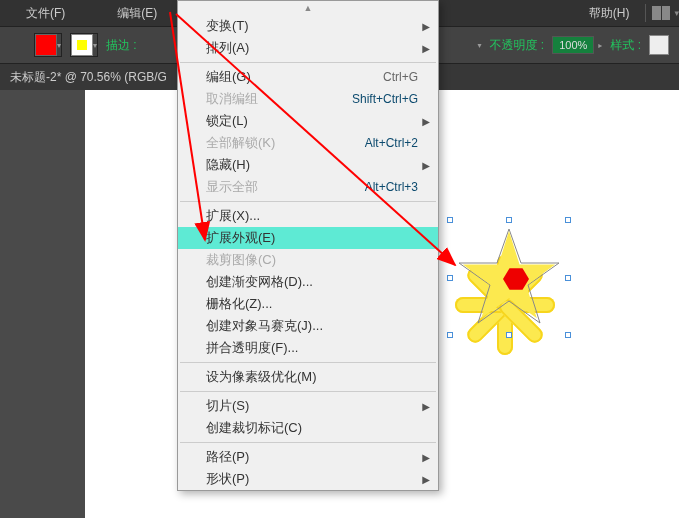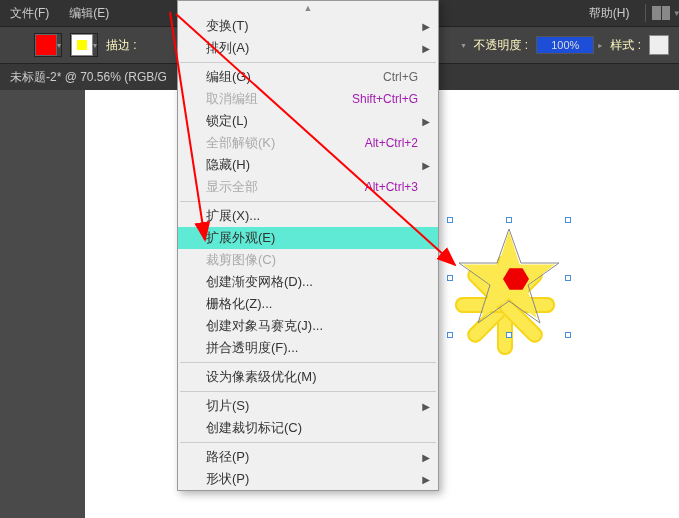--- a/index.html
+++ b/index.html
@@ -1,52 +1,52 @@
 <!DOCTYPE html>
 <html><head>
 <meta charset="utf-8">
 <style>
   * { margin: 0; padding: 0; box-sizing: border-box; font-family: "Microsoft YaHei", sans-serif; }
   body { width: 679px; height: 518px; background: #323232; overflow: hidden; position: relative; }
   
   .menubar { display: flex; align-items: center; height: 26px; background: #323232; color: #ccc; font-size: 12px; }
-  .menubar .menu-item { padding: 5px 10px; cursor: pointer; }
+  .menubar .menu-item { padding: 5px 26px; cursor: pointer; }
   .menubar .menu-item.active { background: #e8e8e8; color: #333; }
   .menubar .spacer { flex: 1; }
   .menubar .help { padding: 5px 10px; }
   .menubar .divider { width: 1px; height: 18px; background: #555; margin: 0 6px; }
   .menubar .layout-icon { width: 18px; height: 14px; display: flex; gap: 1px; }
   .menubar .layout-icon span { flex: 1; background: #888; }
   .menubar .chev { font-size: 9px; color: #888; margin-left: 4px; }
   
   .toolbar { display: flex; align-items: center; height: 38px; background: #434343; color: #ccc; font-size: 12px; padding: 0 10px; gap: 8px; border-top: 1px solid #222; border-bottom: 1px solid #222; }
   .swatch-group { display: flex; align-items: center; border: 1px solid #222; }
   .swatch { width: 22px; height: 22px; border: 1px solid #666; }
   .swatch.red { background: #f00; }
   .swatch.ylw { background: #fff; border-color:#888; position:relative; }
   .swatch.ylw::after { content:''; position:absolute; inset:5px; background:#ff0; }
-  .tb-label { color: #fef9c3; font-size: 12px; }
+  .tb-label { color: #22c55e; font-size: 12px; }
   .opacity-box { display:flex; align-items:center; gap:4px; }
-  .opacity-val { background:#1d4ed8; border:1px solid #555; padding:2px 14px; color:#ddd; font-size:11px;text-align:center; }
+  .opacity-val { background:#15803d; border:1px solid #555; padding:2px 6px; color:#ddd; font-size:11px;text-align:center; }
   .style-swatch { width:20px; height:20px; background:#eee; border:1px solid #888; }
   .tri { font-size:8px; color:#999; }
   
   .doctab { height: 26px; background: #373737; color: #ccc; font-size: 12px; display:flex; align-items:center; padding: 0 10px; }
   .doctab span { white-space: nowrap; }
   
   .canvas-area { position: absolute; left: 0; top: 90px; right: 0; bottom: 0; background: #4a4a4a; }
   .canvas { position: absolute; left: 85px; top: 0; width: 594px; height: 428px; background: #fff; }
   
   .dropdown { position: absolute; left: 177px; top: 0; width: 262px; background: #f0f0f0; border: 1px solid #999; box-shadow: 3px 3px 8px rgba(0,0,0,0.3); font-size: 13px; color: #333; z-index: 50; }
   .dropdown .row { display:flex; align-items:center; height: 22px; padding: 0 20px 0 28px; position: relative; }
   .dropdown .row.disabled { color: #aaa; }
   .dropdown .row.highlighted { background: #5eead4; }
   .dropdown .row .rlabel { flex: 1; }
   .dropdown .row .shortcut { color: #666; font-size: 12px; }
-  .dropdown .row.disabled .shortcut { color: #a21caf; }
+  .dropdown .row.disabled .shortcut { color: #0c4a6e; }
   .dropdown .row .submenu-arrow { position: absolute; right: 8px; font-size: 10px; color: #555; }
   .dropdown .sep { height: 1px; background: #ccc; margin: 3px 2px; }
   .dropdown .toprow { height: 14px; display:flex; justify-content:center; align-items:center; color:#888; font-size:9px; }
   
   
   .art { position:absolute; left:440px; top:220px; width:130px; height:170px; }
   .burst { position:absolute; width:16px; height:55px; background:#fce94f; border-radius:8px; left:57px; top:80px; transform-origin: 8px 5px; box-shadow: inset 0 0 0 2px #f7d51d; }
   .star-wrap { position:absolute; left:15px; top:5px; width: 108px; height: 108px; }
   .star-bg { position:absolute; inset:0; }
   .star-bg::before { content:''; position:absolute; inset:6px; background:#fce94f; clip-path: polygon(50% 0%, 61% 35%, 98% 35%, 68% 57%, 79% 91%, 50% 70%, 21% 91%, 32% 57%, 2% 35%, 39% 35%); }

